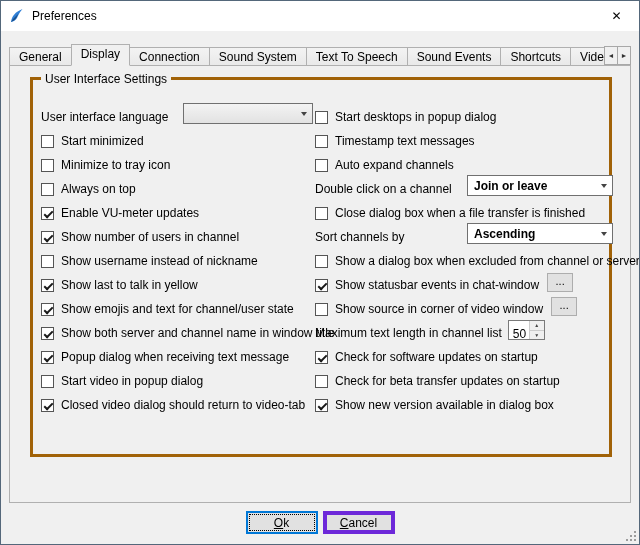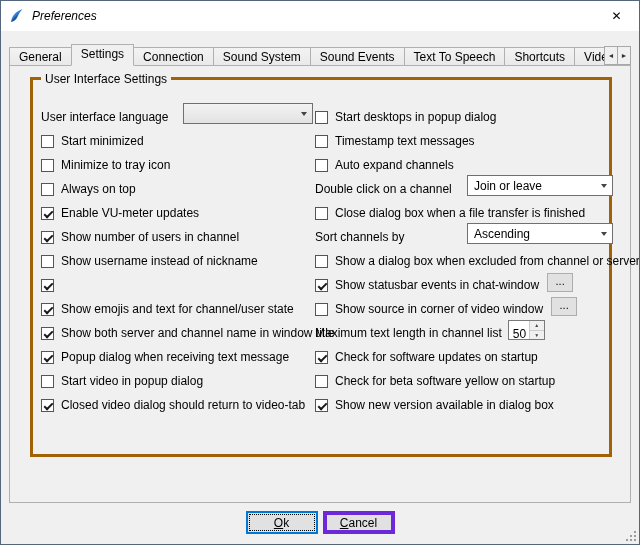--- a/index.html
+++ b/index.html
@@ -4,21 +4,21 @@
 <style>
   * { margin:0; padding:0; box-sizing:border-box; }
   html,body { width:640px; height:545px; }
   body { font-family:"Liberation Sans", sans-serif; font-size:12px; color:#000; background:#fff; }
 
   .window { position:relative; width:640px; height:545px; background:#f0f0f0; border:1px solid #54677a; overflow:hidden; }
 
   
   .titlebar { height:30px; background:#ffffff; display:flex; align-items:center; padding-left:8px; }
   .app-icon { width:16px; height:16px; margin-right:7px; flex:0 0 16px; }
-  .title { font-size:12px;font-style:italic; }
+  .title { font-size:12px; }
   .close-btn { margin-left:auto; width:45px; height:30px; display:flex; align-items:center; justify-content:center; font-size:12px; color:#000; cursor:default; }
 
   
   .tabbar { position:absolute; left:8px; top:43px; right:8px; height:22px; display:flex; align-items:flex-end; overflow:hidden; }
   .tab { height:19px; padding:2px 9px 2px 9px; background:linear-gradient(#f3f3f3,#e9e9e9); border:1px solid #b0b0b0; margin-right:-1px; white-space:nowrap; display:flex; align-items:center; z-index:1; }
   .tab.active { height:22px; background:#f0f0f0; border-bottom:1px solid #f0f0f0; z-index:2; padding-top:0; }
   .tab-scrollers { position:absolute; right:8px; top:45px; display:flex; z-index:3; }
   .tab-scroll-btn { width:14px; height:19px; background:#f0f0f0; border:1px solid #a8a8a8; font-size:7px; display:flex; align-items:center; justify-content:center; color:#333; margin-left:-1px; }
 
   
@@ -37,21 +37,21 @@
   
   .chkbox { width:13px; height:13px; background:#fff; border:1px solid #555; position:relative; flex:0 0 13px; margin-right:7px; }
   .chkbox.checked::after { content:""; position:absolute; left:1.5px; top:2.5px; width:7px; height:3px; border-left:2px solid #1a1a1a; border-bottom:2px solid #1a1a1a; transform:rotate(-45deg); }
 
   
   .combo { height:21px; border:1px solid #707070; background:#fff; display:flex; align-items:center; padding:0 5px 0 6px; }
   .combo.gray { background:linear-gradient(#f3f3f3,#e2e2e2); }
   .combo-value { white-space:nowrap; overflow:hidden; }
   .combo-arrow { margin-left:auto; width:0; height:0; border-left:3.5px solid transparent; border-right:3.5px solid transparent; border-top:4px solid #444; }
   .combo.w-lang { width:130px; margin-left:auto; }
-  .combo.w-std  { width:146px; margin-left:auto; }
+  .combo.w-std  { width:146px; margin-left:auto;font-weight:bold; }
 
   
   .dots-btn { height:19px; min-width:26px; border:1px solid #adadad; background:#e1e1e1; font-size:11px; line-height:15px; text-align:center; margin-left:8px; padding:0 4px; }
 
   
   .spin { height:20px; border:1px solid #7a7a7a; background:#fff; display:flex; margin-left:6px; }
   .spin-value { width:20px; padding:6px 0 0 4px; }
   .spin-arrows { width:15px; border-left:1px solid #cccccc; display:flex; flex-direction:column; background:#f0f0f0; }
   .spin-arrow { flex:1; font-size:5px; line-height:8px; text-align:center; color:#444; }
   .spin-arrow.up { border-bottom:1px solid #cccccc; }
@@ -82,33 +82,33 @@
     <div class="close-btn">
       <span>✕</span>
     </div>
   </div>
 
   <div class="tabbar">
     <div class="tab">
         <span>General</span>
       </div>
     <div class="tab active">
-        <span>Settings</span>
+        <span>Display</span>
       </div>
     <div class="tab">
         <span>Connection</span>
       </div>
     <div class="tab">
         <span>Sound System</span>
       </div>
     <div class="tab">
+        <span>Text To Speech</span>
+      </div>
+    <div class="tab">
         <span>Sound Events</span>
-      </div>
-    <div class="tab">
-        <span>Text To Speech</span>
       </div>
     <div class="tab">
         <span>Shortcuts</span>
       </div>
     <div class="tab">
         <span>Video</span>
       </div>
   </div>
   <div class="tab-scrollers">
     <div class="tab-scroll-btn">
@@ -151,20 +151,21 @@
         <div class="row">
           <span class="chkbox checked"></span>
           <span class="lbl">Show number of users in channel</span>
         </div>
         <div class="row">
           <span class="chkbox"></span>
           <span class="lbl">Show username instead of nickname</span>
         </div>
         <div class="row">
           <span class="chkbox checked"></span>
+          <span class="lbl">Show last to talk in yellow</span>
         </div>
         <div class="row">
           <span class="chkbox checked"></span>
           <span class="lbl">Show emojis and text for channel/user state</span>
         </div>
         <div class="row">
           <span class="chkbox checked"></span>
           <span class="lbl">Show both server and channel name in window title</span>
         </div>
         <div class="row">
@@ -239,21 +240,21 @@
             </span>
           </div>
         </div>
 
         <div class="row">
           <span class="chkbox checked"></span>
           <span class="lbl">Check for software updates on startup</span>
         </div>
         <div class="row">
           <span class="chkbox"></span>
-          <span class="lbl">Check for beta software yellow on startup</span>
+          <span class="lbl">Check for beta transfer updates on startup</span>
         </div>
         <div class="row">
           <span class="chkbox checked"></span>
           <span class="lbl">Show new version available in dialog box</span>
         </div>
       </div>
 
     </div>
   </div>
 

